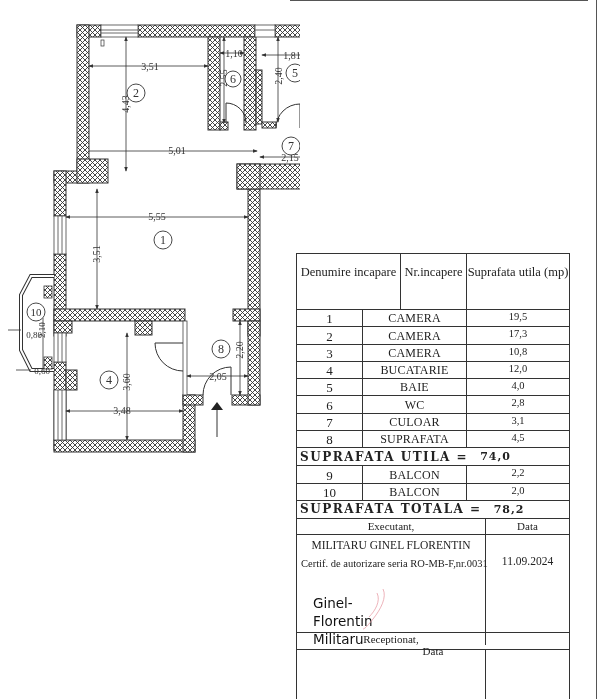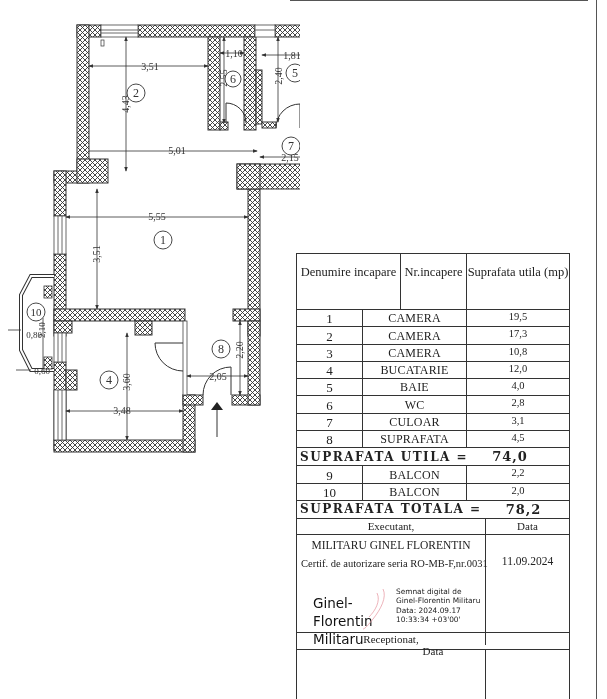--- a/index.html
+++ b/index.html
@@ -15,21 +15,21 @@
   .c2 { width:104px; border-right:1.5px solid #333; }
   .c3 { flex:1; }
   .hdr { height:56px; }
   .hdr .cell { align-items:flex-start; padding-top:10px; font-size:12.5px; line-height:17px; }
   .hdr .c1 { font-size:12.5px; padding-top:10px; }
   .dr { height:17.3px; font-size:12px; }
   .dr .c1 { font-size:13px; line-height:14px; }
   .dr .c2 { font-size:12px; letter-spacing:0.2px; }
   .dr .c3 { font-size:10.5px; align-items:flex-start; padding-top:1px; }
   .total { height:18px; font-family:"DejaVu Serif", serif; font-weight:bold; font-size:12px; letter-spacing:1.5px; display:flex; align-items:center; padding-left:3px;text-align:center; }
-  .total .val { margin-left:24px; letter-spacing:1px; font-size:13px; }
+  .total .val { margin-left:12px; letter-spacing:1px; font-size:11px; }
   .exec-head { height:16px; font-size:11px;justify-content:flex-end; }
   .exec-head .ce { width:188px; border-right:1.5px solid #333; display:flex; justify-content:center; align-items:center; }
   .exec-head .cd { flex:1; display:flex; justify-content:center; align-items:center; }
   .exec-body { height:98px; }
   .exec-body .ce { width:188px; border-right:1.5px solid #333; position:relative; }
   .exec-body .cd { flex:1; display:flex; justify-content:center; padding-top:20px; font-size:11.5px; }
   .name { position:absolute; left:0; right:0; top:4px; text-align:center; font-size:11.5px; }
   .cert { position:absolute; left:4px; top:23px; font-size:10.5px; white-space:nowrap; }
   .sig-name { position:absolute; left:16px; top:59px; font-family:"DejaVu Sans", sans-serif; font-size:13.5px; line-height:18px; color:#111; }
   .sig-stroke { position:absolute; left:64px; top:52px; }
@@ -314,26 +314,20 @@
       <div class="name">MILITARU GINEL FLORENTIN</div>
       <div class="cert">Certif. de autorizare seria RO-MB-F,nr.0031</div>
       <div class="sig-name">
         <div>Ginel-</div>
         <div>Florentin</div>
         <div>Militaru</div>
       </div>
       <svg class="sig-stroke" width="30" height="44">
         <path d="M22,2 C26,10 20,22 12,32 C8,37 4,42 2,42 M16,6 C20,14 14,24 8,30" stroke="#e8a0a8" stroke-width="0.8" fill="none"></path>
       </svg>
-      <div class="sig-info">
-        <div>Semnat digital de</div>
-        <div>Ginel-Florentin Militaru</div>
-        <div>Data: 2024.09.17</div>
-        <div>10:33:34 +03'00'</div>
-      </div>
     </div>
     <div class="cd">11.09.2024</div>
   </div>
   <div class="row rec-head">
     <div class="ce">Receptionat,</div>
     <div class="cd">Data</div>
   </div>
   <div class="row rec-body">
     <div class="ce"></div>
     <div class="cd"></div>

